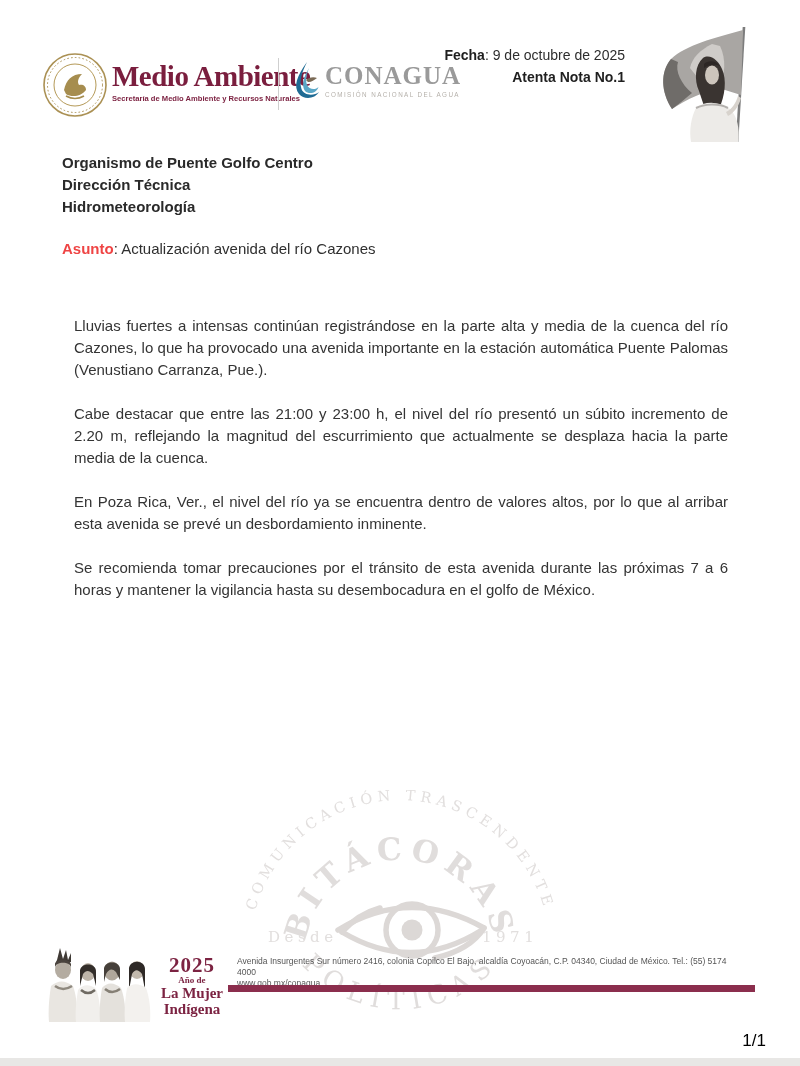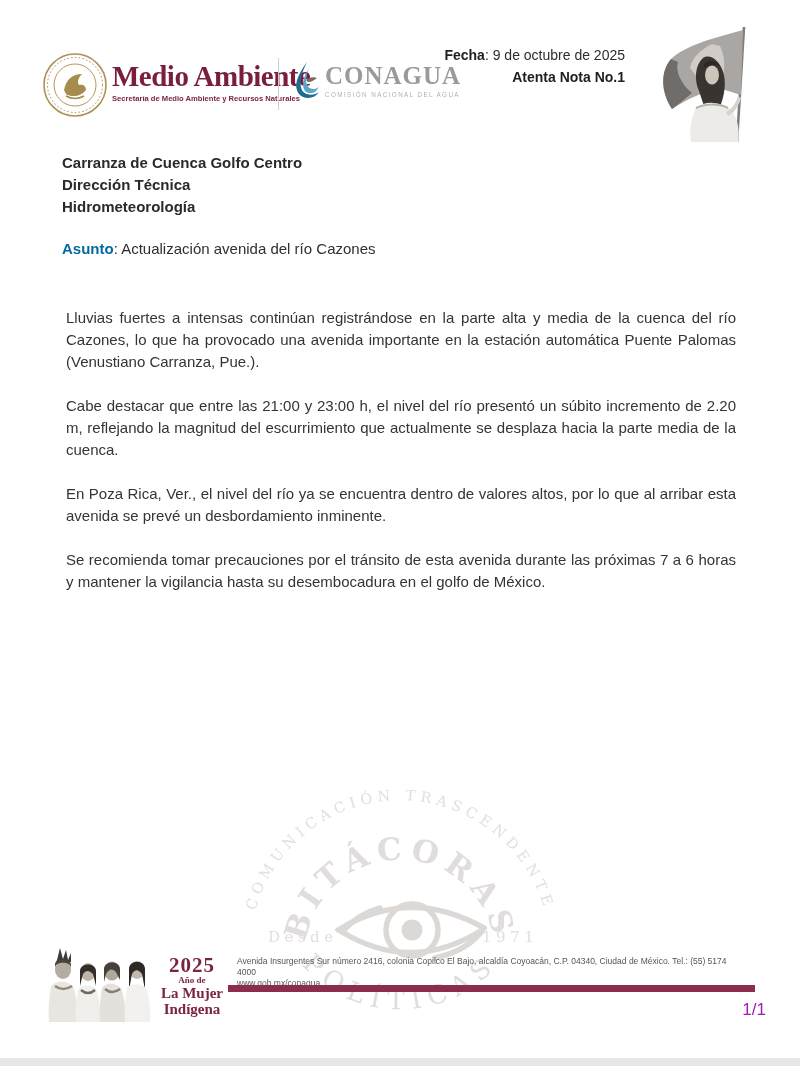--- a/index.html
+++ b/index.html
@@ -30,36 +30,36 @@
     font-size:6.3px;color:#b5b0aa;letter-spacing:1.4px;margin-top:2px;white-space:nowrap;
   }
   #header-meta{
     right:175px;top:44px;text-align:right;font-size:14px;color:#2d2d2d;line-height:22px;white-space:nowrap;
   }
   #header-meta b{color:#1f1f1f;}
   #flag-illustration{left:652px;top:22px;width:115px;height:122px;}
   
   #org-block{left:62px;top:152px;font-weight:bold;font-size:15px;line-height:22px;color:#2a2a2a;}
   #asunto{left:62px;top:240px;font-size:15px;color:#2f2f2f;}
-  #asunto b{color:#0369a1;}
+  #asunto b{color:#ef4444;}
   #body-text{left:62px;top:303px;width:678px;font-size:15px;line-height:22px;text-align:justify;color:#343434;}
-  #body-text p{margin:4px;}
+  #body-text p{margin:12px;}
   #body-text p.gap{margin-top:22px;}
   
   #watermark{left:230px;top:790px;width:340px;height:270px;z-index:0;}
   
   #footer-women{left:45px;top:946px;width:110px;height:78px;z-index:1;}
   #year-logo{left:150px;top:954px;width:84px;text-align:center;color:#7c2342;z-index:1;
     font-family:"Liberation Serif", serif;}
   #year-logo .y{font-size:21px;font-weight:bold;letter-spacing:1px;line-height:22px;}
   #year-logo .s1{font-size:9px;font-weight:bold;line-height:9px;}
   #year-logo .s2{font-size:15px;font-weight:bold;line-height:16px;}
   #footer-address{left:237px;top:956px;width:510px;font-size:8.5px;line-height:11px;color:#555555;z-index:1;}
   #footer-bar{left:228px;top:985px;width:527px;height:7px;background:#8b2e4d;z-index:1;}
-  #page-number{right:34px;top:1000px;font-size:17px;color:#a21caf;z-index:1;}
+  #page-number{right:34px;top:1031px;font-size:17px;color:#000000;z-index:1;}
   #bottom-strip{left:0;top:1058px;width:800px;height:8px;background:#e8e7e5;}
 </style>
 </head>
 <body>
 
 <svg id="watermark" class="abs" viewBox="0 0 340 270" aria-hidden="true">
   <defs>
     <path id="arcTop" d="M 40 235 A 150 150 0 1 1 300 235" fill="none"></path>
     <path id="arcTitle" d="M 84 205 A 95 95 0 1 1 256 205" fill="none"></path>
     <path id="arcBottom" d="M 55 150 A 130 130 0 0 0 285 150" fill="none"></path>
@@ -128,21 +128,21 @@
 
   <path d="M 51 36 C 43 43 42 58 47 69 L 54 90 L 67 87 C 73 74 75 58 70 47 C 67 39 58 31 51 36 Z" fill="#3a3431"></path>
   <ellipse cx="60" cy="53" rx="7" ry="9.5" fill="#cdc5bc"></ellipse>
   <path d="M 52 42 C 56 38 64 38 68 44 C 64 42 57 42 52 46 Z" fill="#2c2624"></path>
   <path d="M 44 86 C 39 96 37 108 39 120 L 86 120 C 88 106 85 94 78 87 C 67 79 52 79 44 86 Z" fill="#edebe8"></path>
   <path d="M 44 86 C 52 82 66 81 76 86" stroke="#b3b0ad" stroke-width="2" fill="none"></path>
   <path d="M 74 90 C 80 87 84 81 86 74 L 89 76 C 87 84 82 91 76 94 Z" fill="#d8d3cd"></path>
 </svg>
 
 <div id="org-block" class="abs">
-  <div>Carranza de Cuenca Golfo Centro</div>
+  <div>Organismo de Puente Golfo Centro</div>
   <div>Dirección Técnica</div>
   <div>Hidrometeorología</div>
 </div>
 
 <div id="asunto" class="abs">
   <b>Asunto</b><span>: Actualización avenida del río Cazones</span>
 </div>
 
 <div id="body-text" class="abs">
   <p>Lluvias fuertes a intensas continúan registrándose en la parte alta y media de la cuenca del río Cazones, lo que ha provocado una avenida importante en la estación automática Puente Palomas (Venustiano Carranza, Pue.).</p>

